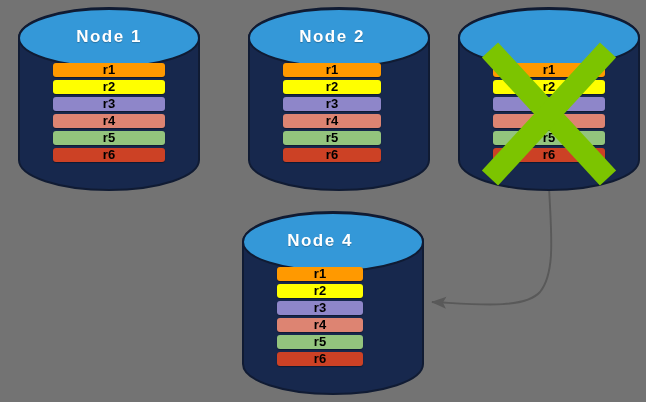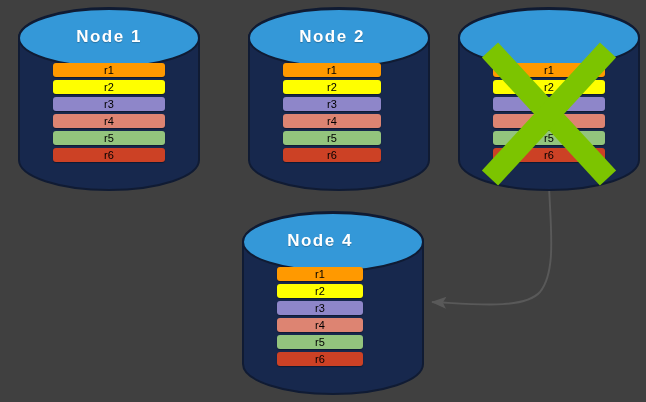--- a/index.html
+++ b/index.html
@@ -4,21 +4,21 @@
 <style>
   html, body {
     margin: 0;
     padding: 0;
     background: #ffffff;
   }
   #canvas {
     position: relative;
     width: 646px;
     height: 402px;
-    background: #404040;
+    background: #737373;
     overflow: hidden;
     font-family: "Liberation Sans", sans-serif;
   }
   .node {
     position: absolute;
   }
   .node-svg {
     position: absolute;
     left: 0;
     top: 0;
@@ -50,22 +50,22 @@
     box-shadow: 0 1px 1px rgba(0,0,0,0.35);
   }
   .row-label {
     position: absolute;
     left: 0;
     top: 0;
     width: 100%;
     height: 14px;
     line-height: 14px;
     text-align: center;
-    font-size: 11px;
-    font-weight: normal;
+    font-size: 13px;
+    font-weight: bold;
     color: #000000;
     font-family: "Liberation Sans", sans-serif;
   }
   .cross {
     position: absolute;
     pointer-events: none;
   }
   .arrow {
     position: absolute;
     left: 0;

